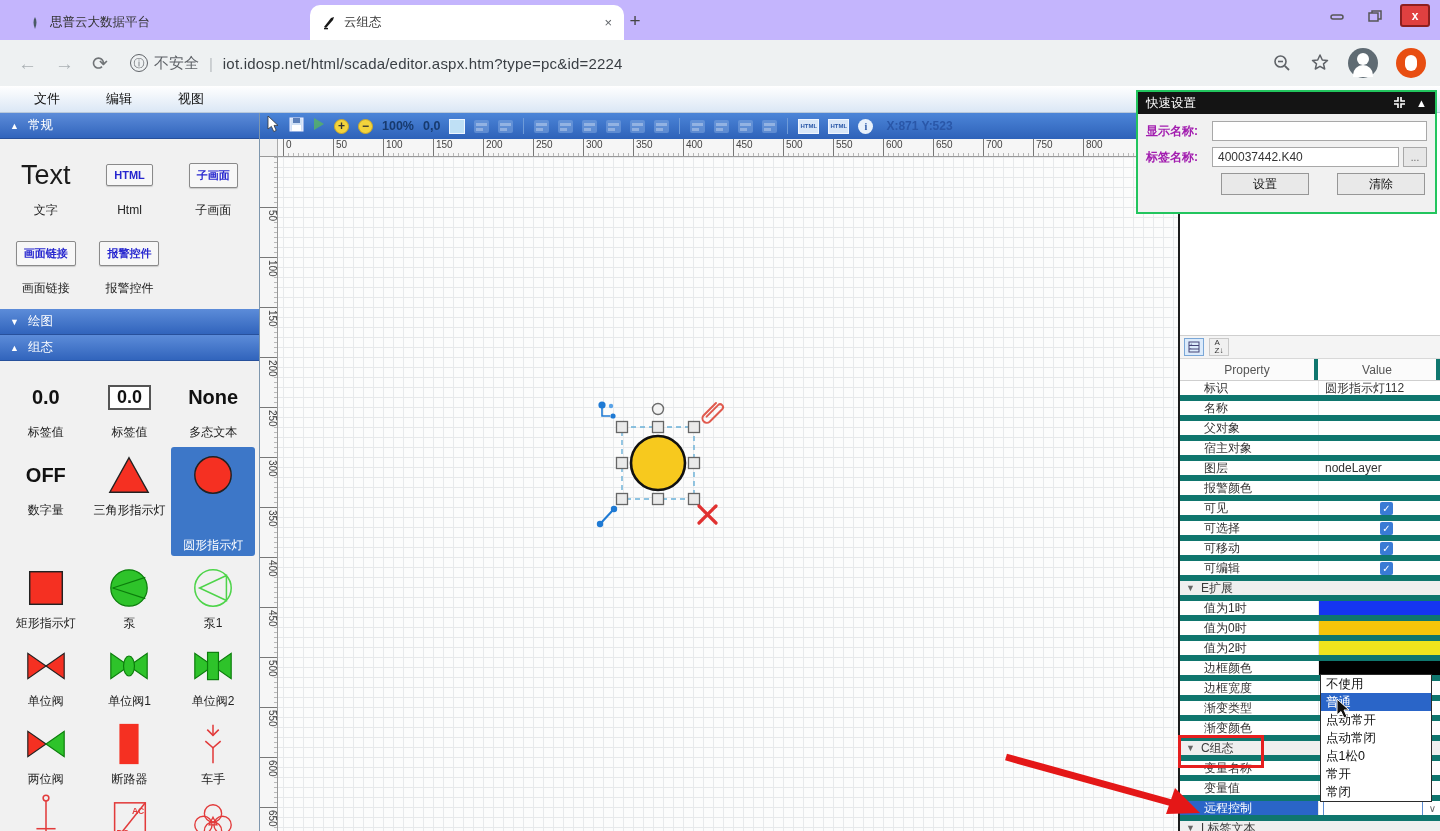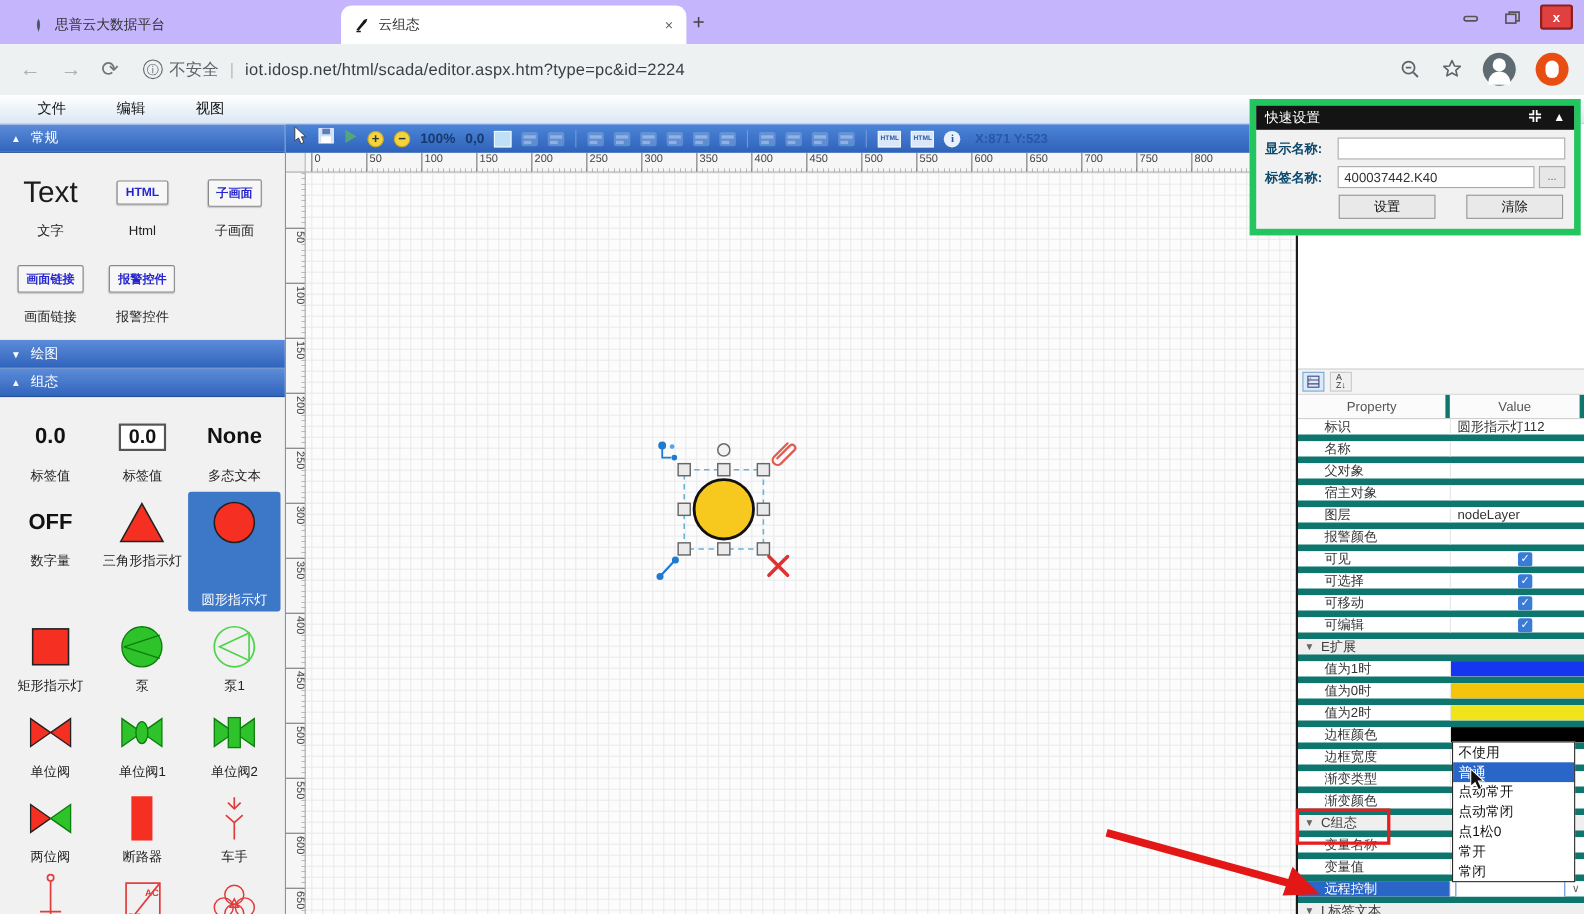--- a/index.html
+++ b/index.html
@@ -114,29 +114,29 @@
   .pg-row.cat .pg-lab{padding-left:6px;gap:6px;}
   .pg-row.cat .pg-val{border-left:none;}
   .pg-row.cat .arr{font-size:9px;color:#666;}
   .pg-row.sel .pg-lab{background:#2a65c8;color:#fff;}
   .cbx{width:13px;height:13px;background:#3a7bd5;border-radius:2px;color:#fff;font-size:10px;
        line-height:13px;text-align:center;margin-left:55px;}
   .colorfill{width:100%;height:100%;}
   .combo{flex:1;height:16px;border:1px solid #5b8bd0;background:#fff;margin:0 2px;}
   .combo-arr{width:15px;color:#666;font-size:10px;text-align:center;}
   
-  .quickpanel{position:absolute;left:1136px;top:90px;width:301px;height:124px;border:6px solid #22c55e;
+  .quickpanel{position:absolute;left:1136px;top:90px;width:301px;height:124px;border:2px solid #22c55e;
               background:#f1f1f1;z-index:30;box-sizing:border-box;}
   .qp-title{height:22px;background:#141414;color:#fff;display:flex;align-items:center;
             padding:0 8px;font-size:12.5px;gap:10px;}
   .qp-title .sp{flex:1;}
   .qp-ic{color:#fff;font-size:11px;}
   .qp-body{padding:7px 8px 0 8px;}
   .qp-row{display:flex;align-items:center;margin-bottom:6px;}
-  .qp-lab{width:66px;font-size:12px;font-weight:bold;color:#0c4a6e;}
+  .qp-lab{width:66px;font-size:12px;font-weight:bold;color:#a21caf;}
   .qp-in{flex:1;height:20px;border:1px solid #a8a8a8;background:#fff;font-size:12px;color:#333;
          padding:0 5px;box-sizing:border-box;font-family:"Liberation Sans",sans-serif;}
   .qp-more{width:24px;height:20px;margin-left:4px;border:1px solid #a8a8a8;background:#e7e7e7;
            font-size:10px;color:#666;display:flex;align-items:center;justify-content:center;box-sizing:border-box;}
   .qp-btns{display:flex;justify-content:flex-end;gap:28px;padding-right:2px;}
   .qp-btn{width:88px;height:22px;background:#e9e9e9;border:1px solid #979797;font-size:12px;color:#111;
           display:flex;align-items:center;justify-content:center;box-sizing:border-box;}
   
   .dropdown{position:absolute;left:1320px;top:674px;width:112px;background:#fff;border:1px solid #2b2b2b;
             z-index:40;box-sizing:border-box;}

